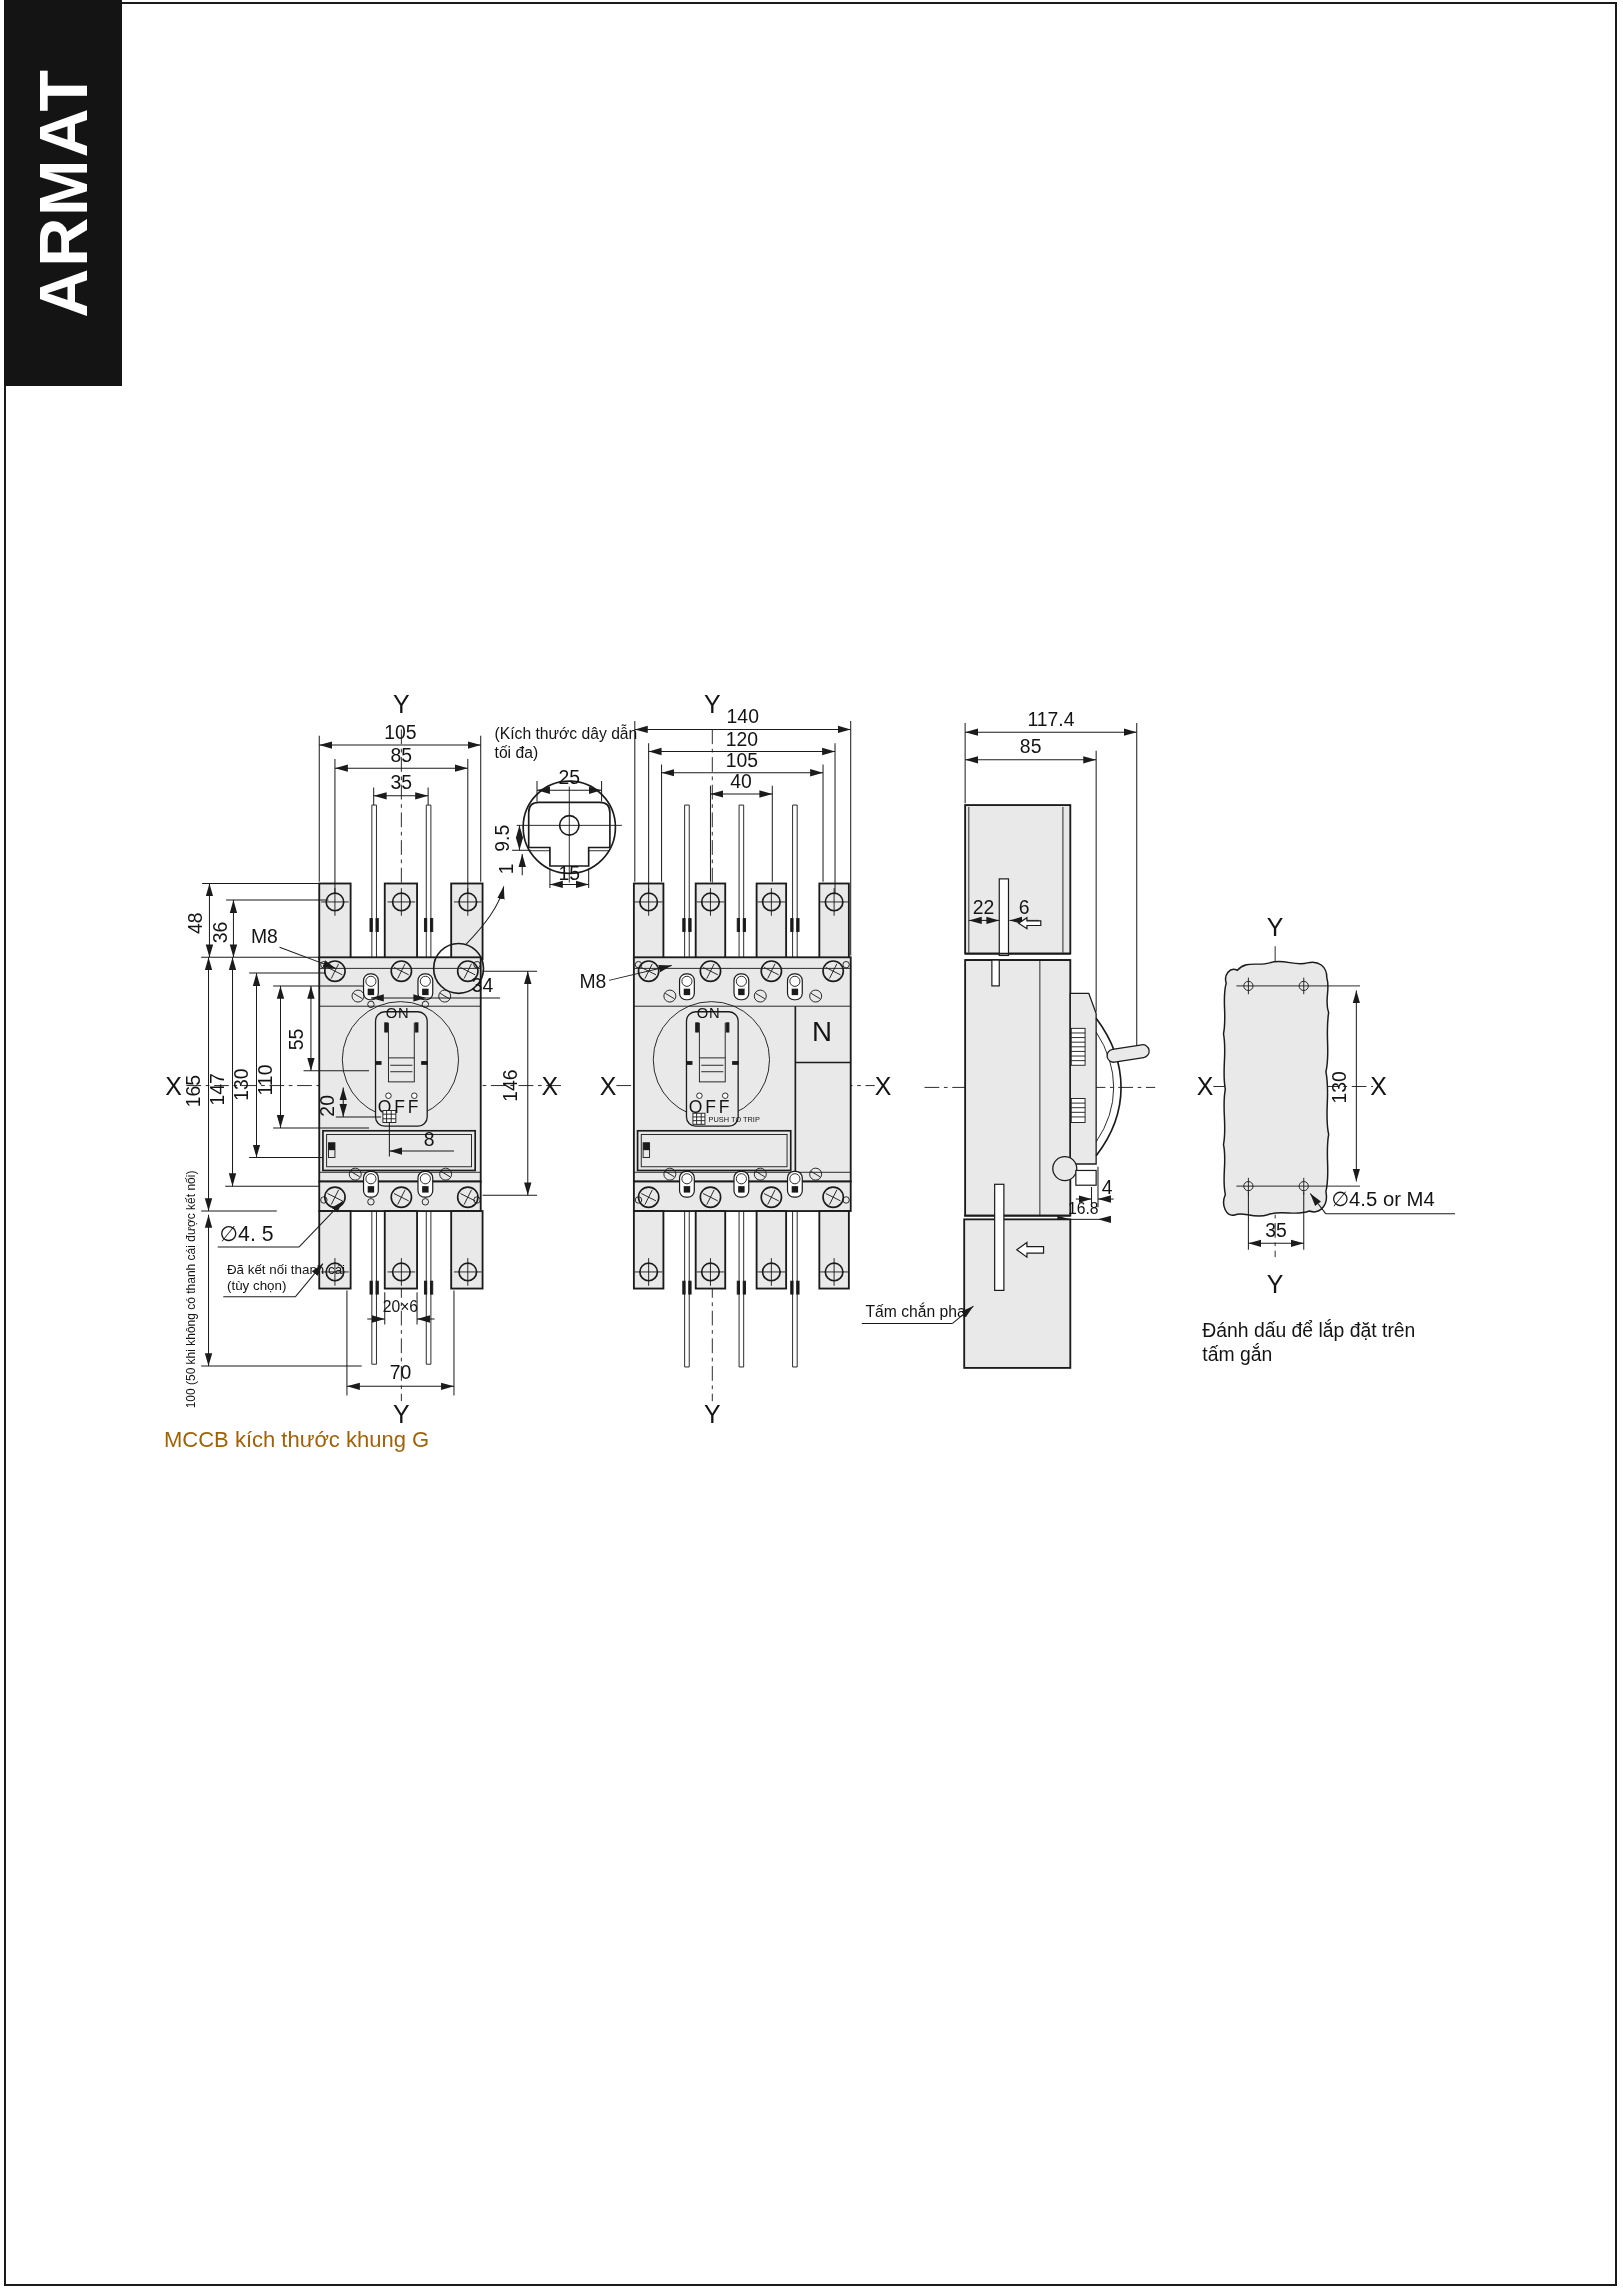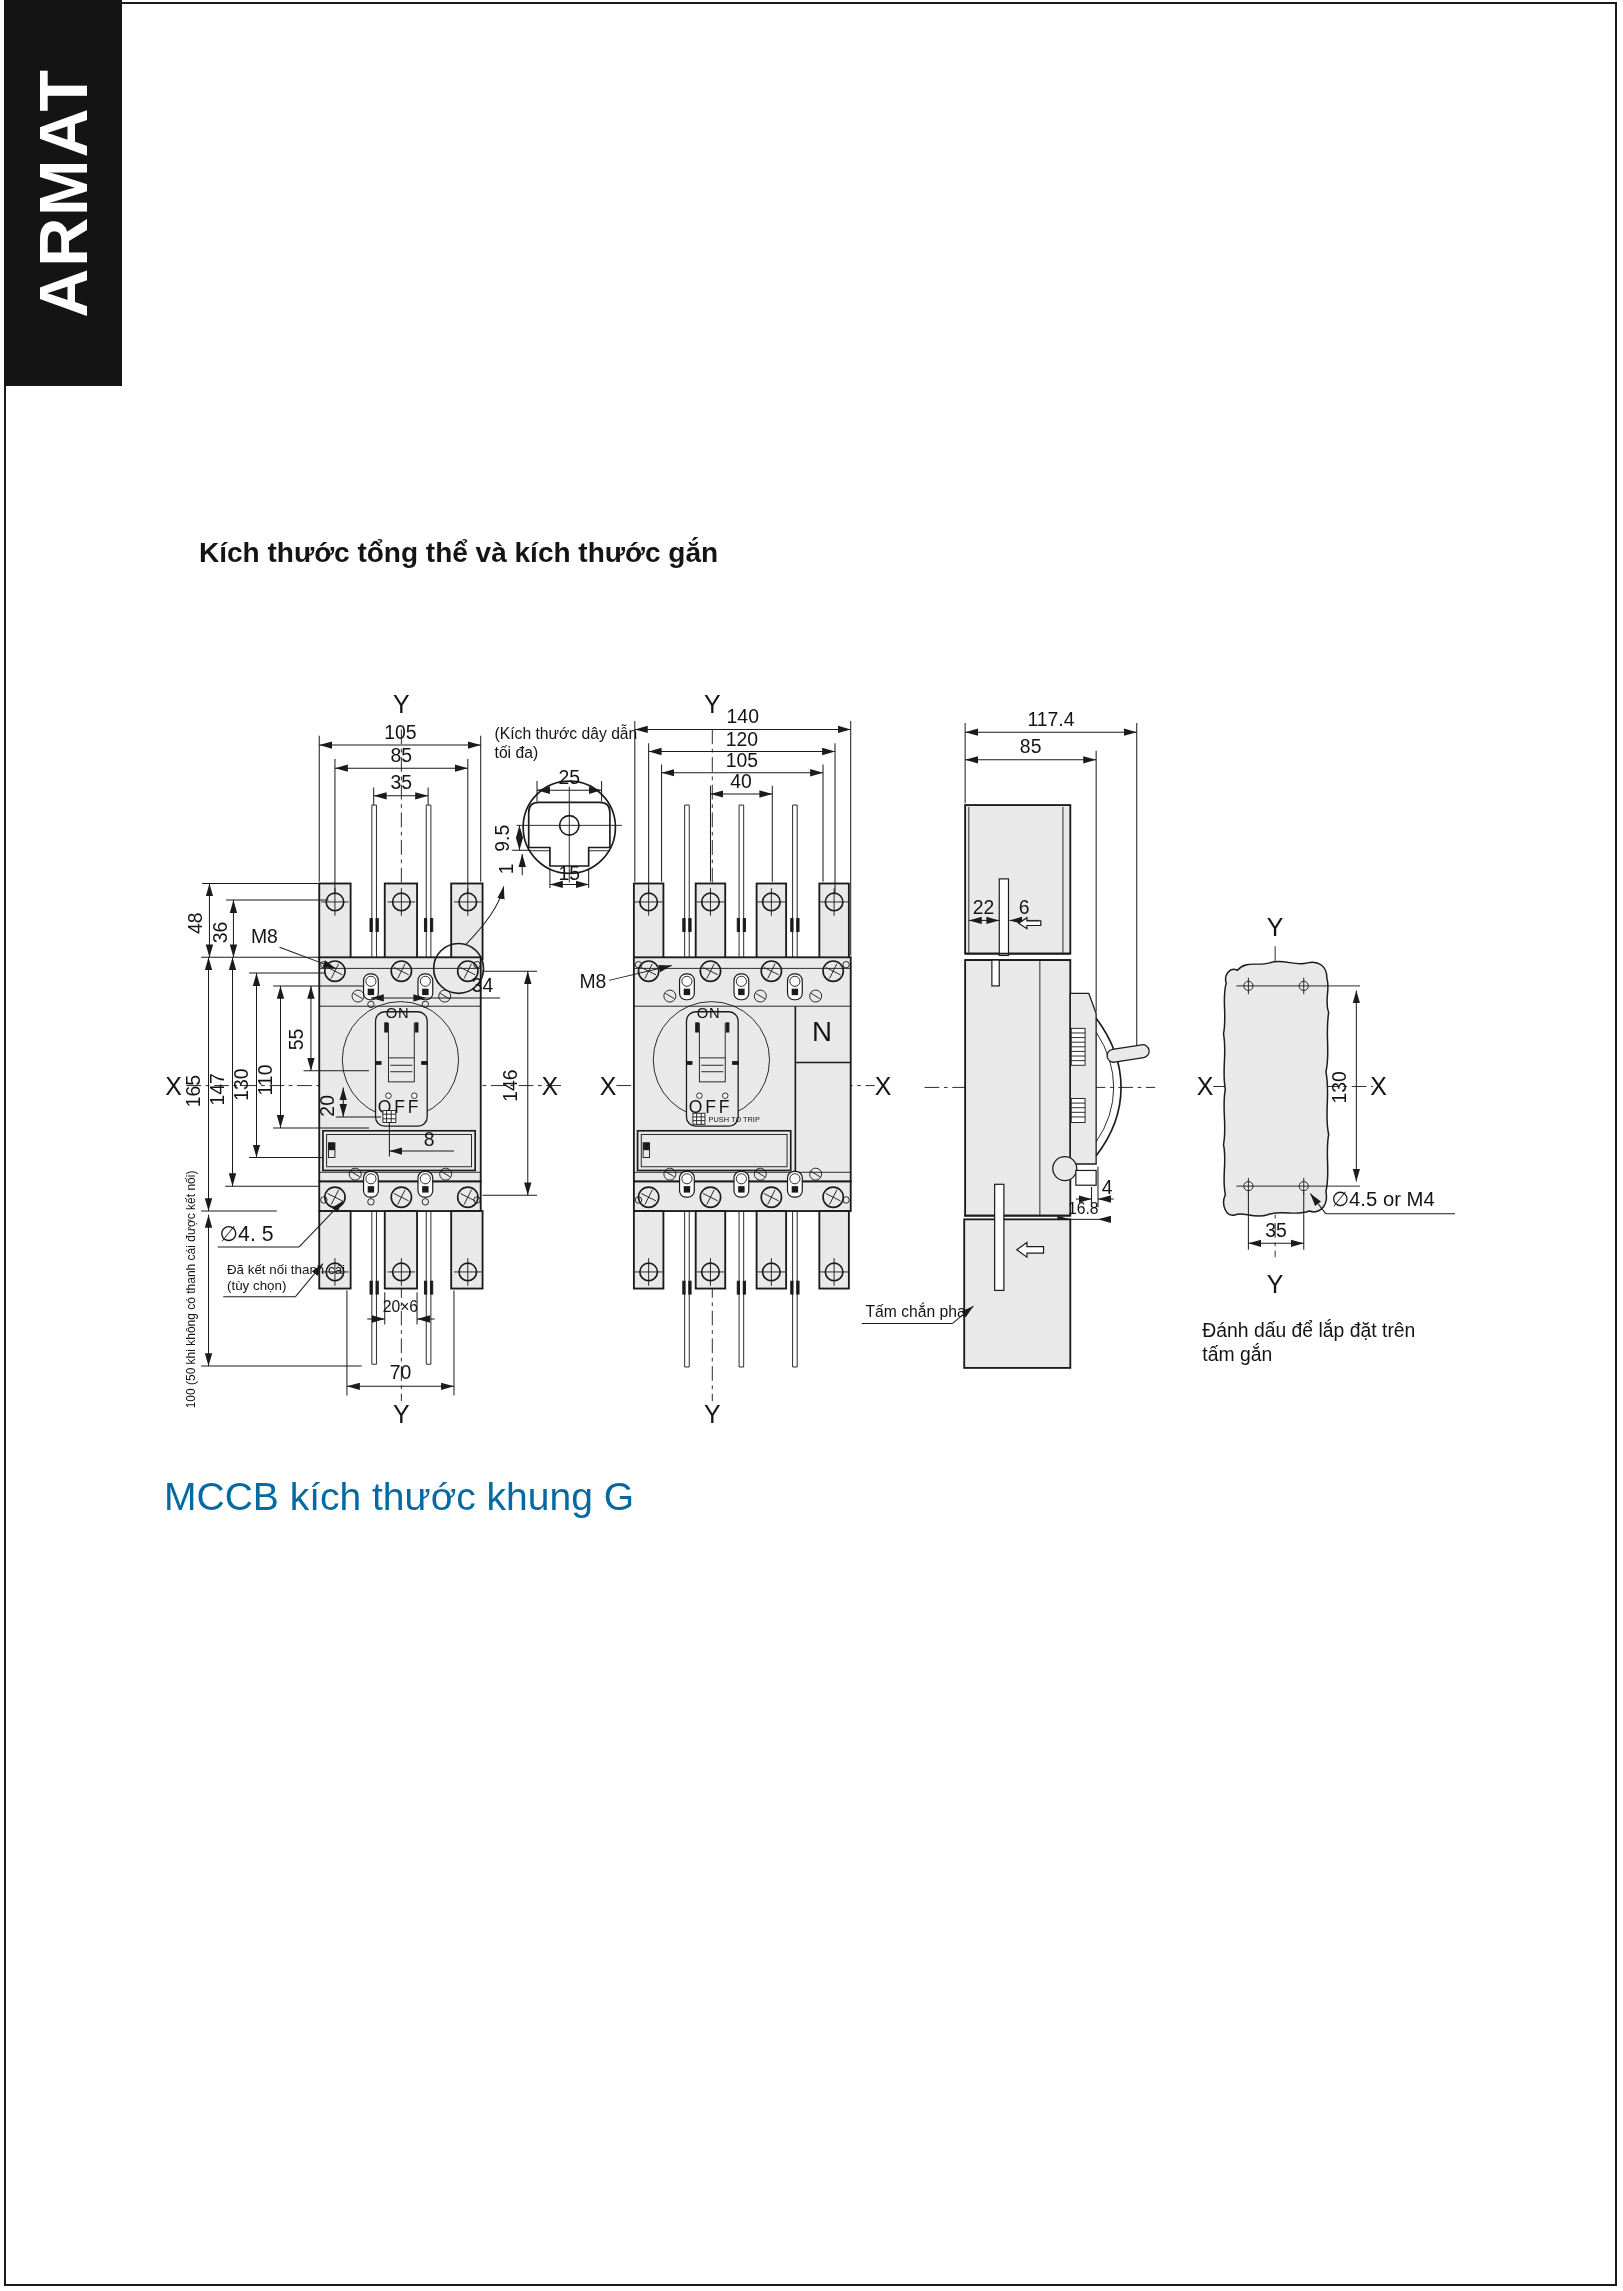--- a/index.html
+++ b/index.html
@@ -16,21 +16,21 @@
     display:flex;align-items:center;justify-content:center;
   }
   #brand-bar span{
     transform:rotate(-90deg);color:#fff;font-size:68px;font-weight:bold;
     letter-spacing:1.8px;white-space:nowrap;
   }
   #doc-title{
     position:absolute;left:199px;top:537px;font-size:28px;font-weight:bold;color:#141414;
   }
   #frame-caption{
-    position:absolute;left:164px;top:1427px;font-size:39px;color:#0369a1;margin-top:48px;
+    position:absolute;left:164px;top:1427px;font-size:22px;color:#a16207;
   }
   svg{position:absolute;left:0;top:0;}
   svg text{fill:#141414;font-family:"Liberation Sans","DejaVu Sans",sans-serif;}
   .dt{font-size:21px;}
   .sm{font-size:17px;}
   .xs{font-size:14.5px;}
   .xxs{font-size:13px;}
   .tiny{font-size:8px;}
   .lab{font-size:27px;}
   .big{font-size:30px;}
@@ -46,21 +46,20 @@
   .dk{fill:#1b1b1b;}
 </style>
 </head>
 <body>
 
 <div id="page">
   <div id="page-border"></div>
   <div id="brand-bar">
     <span>ARMAT</span>
   </div>
-  <div id="doc-title">Kích thước tổng thể và kích thước gắn</div>
   <div id="frame-caption">MCCB kích thước khung G</div>
 
   <svg width="1623" height="2292" viewBox="0 0 1759 2483">
     <defs>
       <marker id="ma" markerWidth="15" markerHeight="10" refX="14" refY="5" orient="auto-start-reverse" markerUnits="userSpaceOnUse">
         <path d="M0,1 L14,5 L0,9 z" fill="#1b1b1b"></path>
       </marker>
     </defs>
 
     <g>

